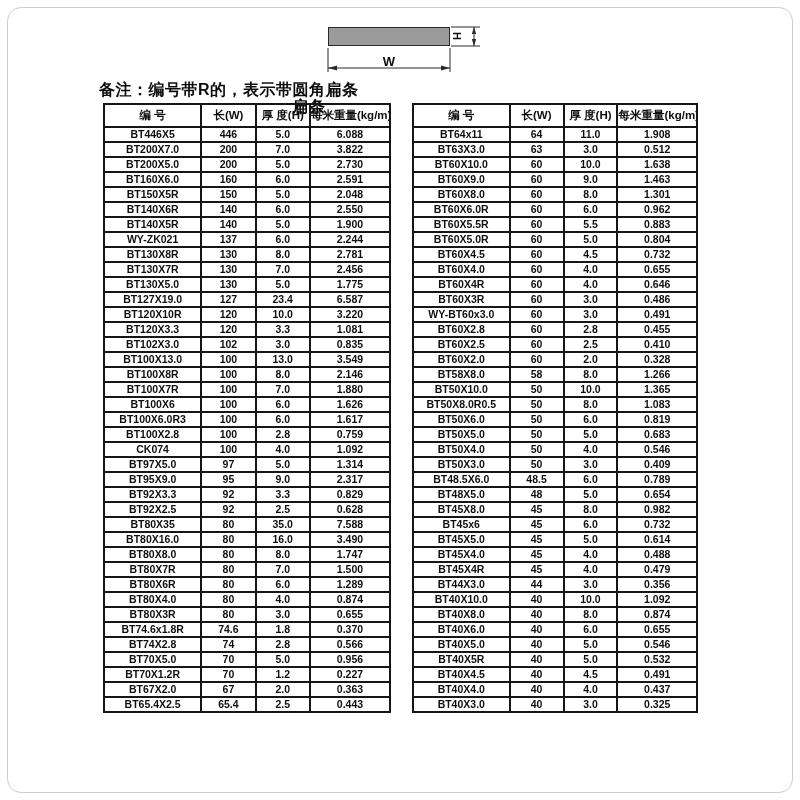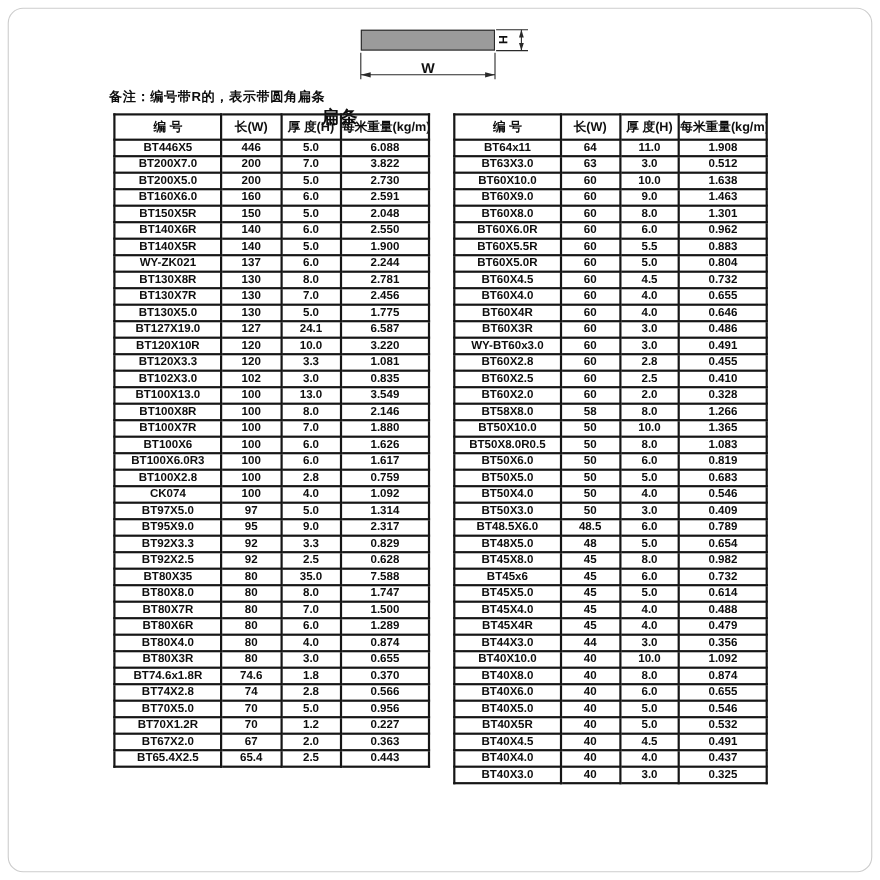--- a/index.html
+++ b/index.html
@@ -49,21 +49,21 @@
     font-size: 16px; font-weight: bold;
     letter-spacing: 1px;
     white-space: nowrap;
     margin-top: 37px;
   }
 
   
   .note {
     position: absolute;
     left: 99px; top: 80px;
-    font-size: 12px;
+    font-size: 16px;
     font-weight: bold;
     letter-spacing: 0.5px;
     white-space: nowrap;
   }
 
   
   .spec-table {
     position: absolute;
     top: 103px;
     border-collapse: collapse;
@@ -194,21 +194,21 @@
       </tr>
       <tr>
         <td>BT130X5.0</td>
         <td>130</td>
         <td>5.0</td>
         <td>1.775</td>
       </tr>
       <tr>
         <td>BT127X19.0</td>
         <td>127</td>
-        <td>24.1</td>
+        <td>23.4</td>
         <td>6.587</td>
       </tr>
       <tr>
         <td>BT120X10R</td>
         <td>120</td>
         <td>10.0</td>
         <td>3.220</td>
       </tr>
       <tr>
         <td>BT120X3.3</td>
@@ -286,20 +286,26 @@
         <td>BT92X2.5</td>
         <td>92</td>
         <td>2.5</td>
         <td>0.628</td>
       </tr>
       <tr>
         <td>BT80X35</td>
         <td>80</td>
         <td>35.0</td>
         <td>7.588</td>
+      </tr>
+      <tr>
+        <td>BT80X16.0</td>
+        <td>80</td>
+        <td>16.0</td>
+        <td>3.490</td>
       </tr>
       <tr>
         <td>BT80X8.0</td>
         <td>80</td>
         <td>8.0</td>
         <td>1.747</td>
       </tr>
       <tr>
         <td>BT80X7R</td>
         <td>80</td>

